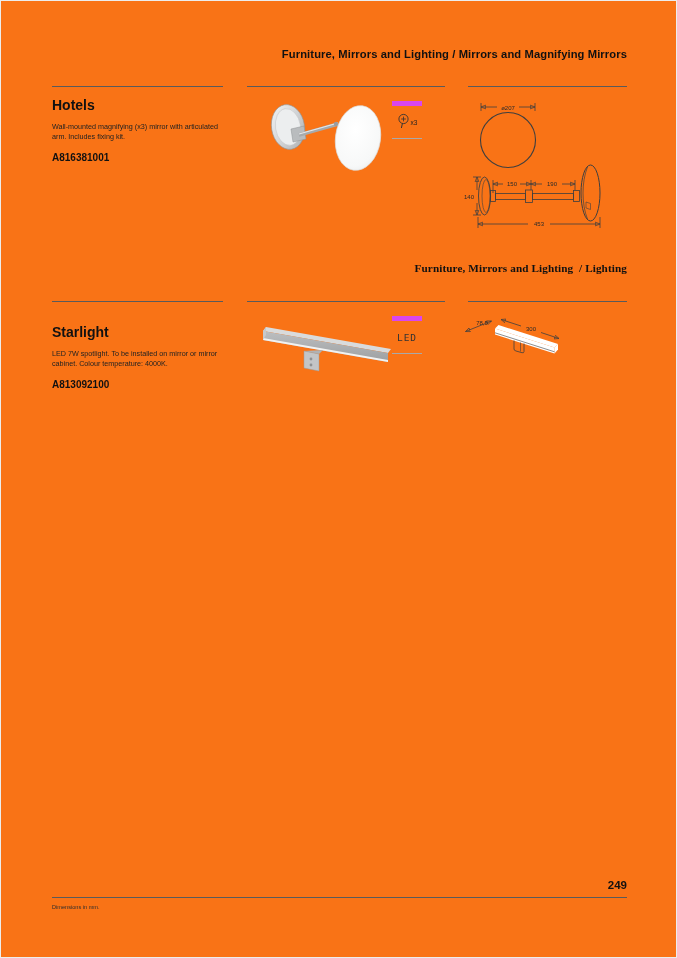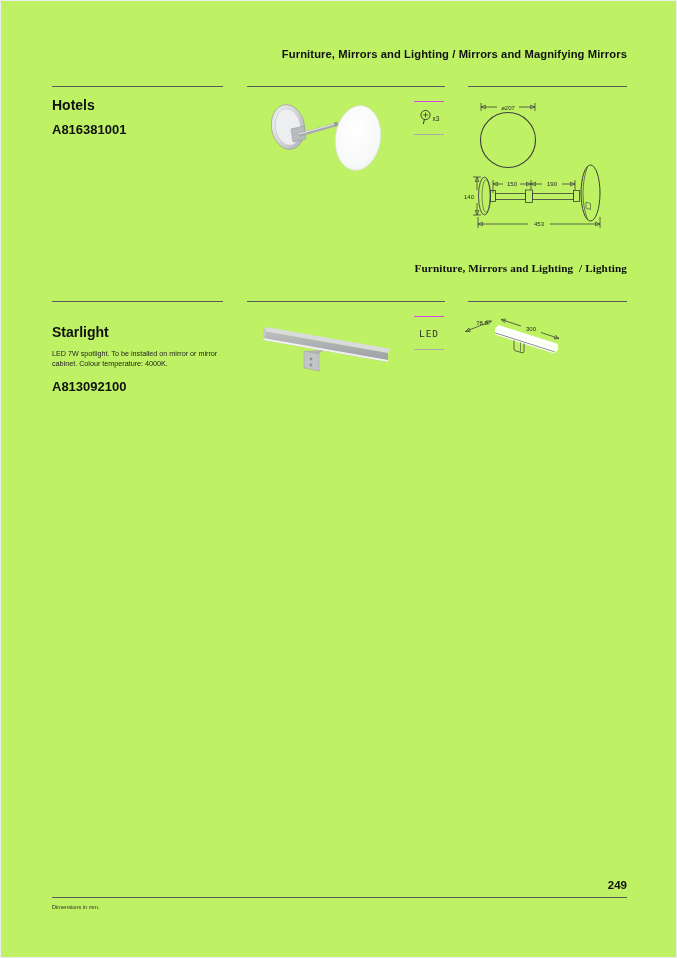--- a/index.html
+++ b/index.html
@@ -1,33 +1,33 @@
 <!DOCTYPE html>
 <html><head>
 <meta charset="utf-8">
 <style>
   html,body { margin:0; padding:0; background:#fff; }
   .page {
-    position:relative; width:677px; height:958px; background:#bef264;
+    position:relative; width:677px; height:958px; background:#f97316;
     font-family:"Liberation Sans", sans-serif; color:#1a1a1a; overflow:hidden;
     box-shadow: inset 0 0 0 1px #ededed;
   }
   .section-title {
     position:absolute; right:50px; margin:0;
     font-size:11.2px; font-weight:bold; color:#111;
     white-space:pre; letter-spacing:0.1px;
   }
   .rule { position:absolute; height:1px; background:#5a5a5a; }
   .text-col { position:absolute; left:52px; width:168px; }
   .prod-name { margin:0 0 9px 0; font-size:14px; font-weight:bold; color:#111; }
   .prod-desc { margin:0 0 9px 0; font-size:7.2px; line-height:1.45; color:#222; }
-  .prod-code { margin:0; font-size:13px; font-weight:bold; color:#111; }
+  .prod-code { margin:0; font-size:10px; font-weight:bold; color:#111; }
   .icon-cell {
-    position:absolute; left:414px; width:30px; height:32px;
-    border-top:1px solid #d946ef; border-bottom:1px solid #a9a9a9;
+    position:absolute; left:392px; width:30px; height:32px;
+    border-top:5px solid #d946ef; border-bottom:1px solid #a9a9a9;
     display:flex; align-items:center; justify-content:center; gap:1px;
   }
   .x3-label { font-size:6.5px; color:#222; }
   .led-label { font-size:9.5px; letter-spacing:1px; color:#333; font-family:"DejaVu Sans Mono", monospace; }
   .footer-note { position:absolute; left:52px; top:904px; font-size:5.6px; color:#2e2e2e; }
   .page-number { position:absolute; right:50px; top:879px; font-size:11.5px; font-weight:bold; color:#111; }
   svg { display:block; }
   svg text { font-family:"Liberation Sans", sans-serif; font-size:6px; fill:#2a2a2a; }
   .tech line, .tech path, .tech rect, .tech ellipse, .tech circle { stroke:#3f3f3f; fill:none; }
 </style>
@@ -37,20 +37,21 @@
 <div class="page">
 
   <h1 class="section-title" style="top:48px;">Furniture, Mirrors and Lighting / Mirrors and Magnifying Mirrors</h1>
 
   <div class="rule" style="top:86px; left:52px; width:171px;"></div>
   <div class="rule" style="top:86px; left:247px; width:198px;"></div>
   <div class="rule" style="top:86px; left:468px; width:159px;"></div>
 
   <div class="text-col" style="top:97px;">
     <h2 class="prod-name">Hotels</h2>
+    <p class="prod-desc">Wall-mounted magnifying (x3) mirror with articulated arm. Includes fixing kit.</p>
     <p class="prod-code">A816381001</p>
   </div>
 
   <svg style="position:absolute; left:247px; top:93px;" width="152" height="80" viewBox="0 0 152 80">
     <defs>
       <linearGradient id="g-chrome" x1="0" y1="0" x2="1" y2="1">
         <stop offset="0" stop-color="#f3f4f5"></stop>
           <stop offset="0.45" stop-color="#d7d9db"></stop>
           <stop offset="1" stop-color="#a9acae"></stop>
       </linearGradient>

